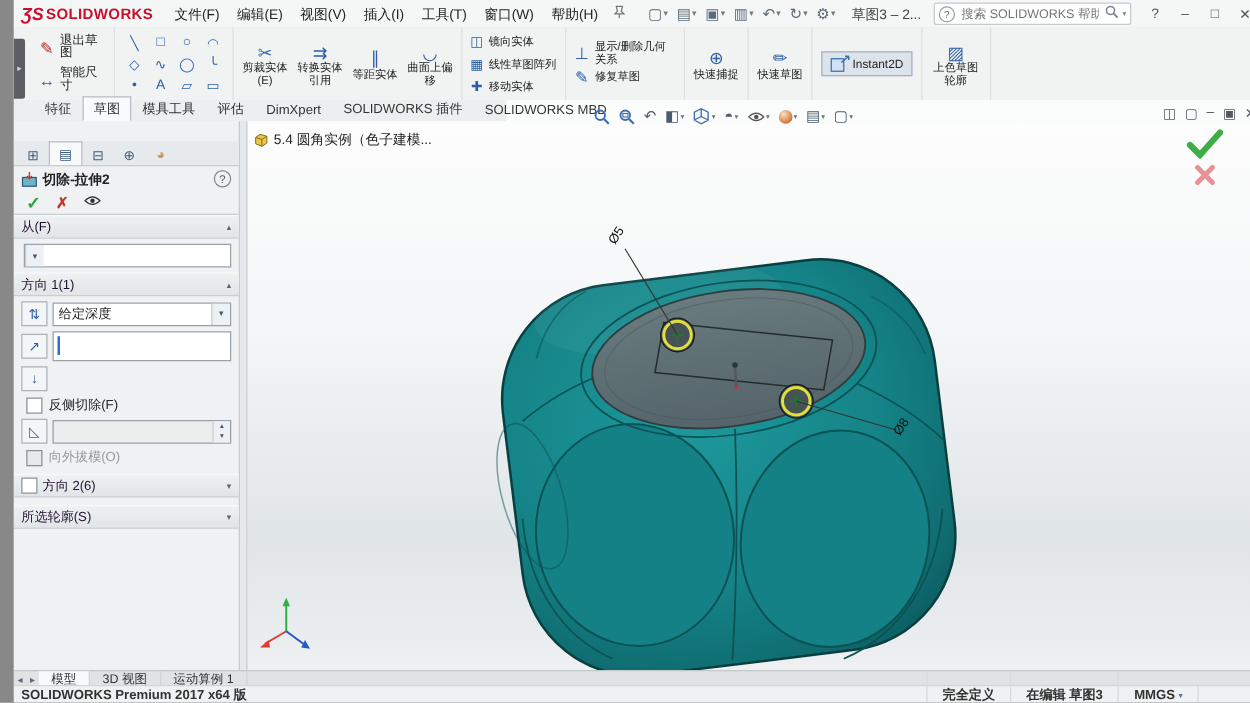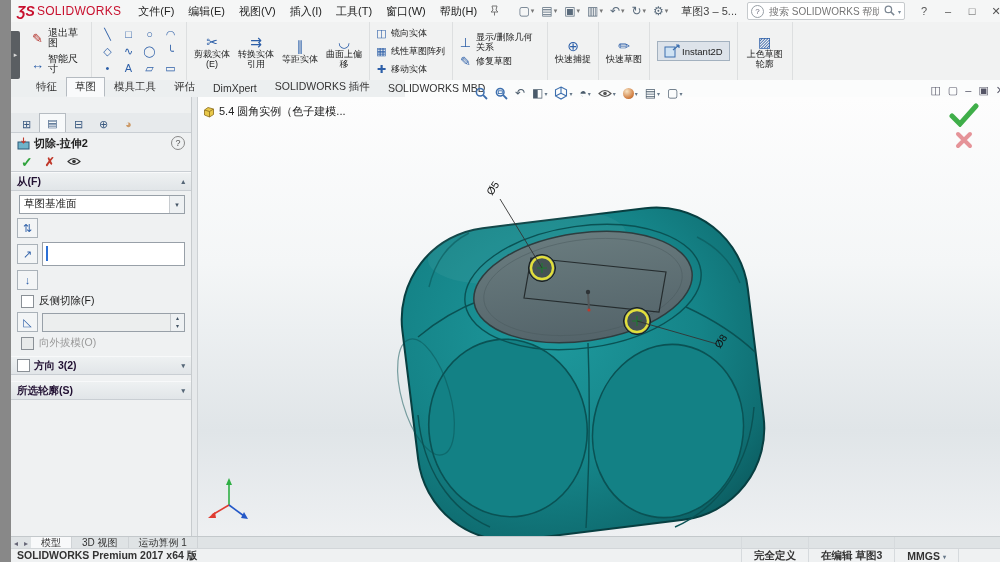--- a/index.html
+++ b/index.html
@@ -3,21 +3,21 @@
 <meta charset="utf-8">
 <style>
   html,body{margin:0;padding:0;background:#888;}
   #root{position:relative;width:1000px;height:562px;background:#f0f1f2;overflow:hidden;
         font-family:"Liberation Sans",sans-serif;font-size:11px;color:#222;margin-left:11px;}
   
   .menubar{position:absolute;top:0;left:0;right:0;height:22px;background:#f5f6f6;
            border-bottom:1px solid #e2e4e5;display:flex;align-items:center;}
   .logo{display:flex;align-items:center;margin:0 10px 0 6px;}
   .logo-ds{color:#c8102e;font-weight:bold;font-style:italic;font-size:14px;margin-right:2px;}
-  .logo-text{color:#c8102e;font-weight:normal;font-size:12px;letter-spacing:.3px;}
+  .logo-text{color:#c8102e;font-weight:bold;font-size:12px;letter-spacing:.3px;}
   .menu-item{padding:3px 7px;cursor:default;}
   .pin{margin:0 6px;color:#777;}
   .qbar{display:flex;align-items:center;margin-left:auto;gap:1px;}
   .qi{display:flex;align-items:center;padding:1px 3px;color:#5a6b7c;font-size:12px;}
   .qi .caret{font-size:7px;color:#777;margin-left:1px;}
   .doc-title{color:#444;margin:0 10px;white-space:nowrap;}
   .searchbox{display:flex;align-items:center;width:150px;height:16px;background:#fff;
              border:1px solid #c6cacd;border-radius:2px;padding:0 3px;gap:3px;}
   .searchbox input{border:none;outline:none;flex:1;font-size:10px;width:90px;
                    font-family:"Liberation Sans",sans-serif;color:#333;}
@@ -62,21 +62,21 @@
   .pmtab.active{background:#f7f9fa;border:1px solid #b6bcc2;border-bottom:none;height:18px;}
   .pm-title{height:20px;display:flex;align-items:center;gap:4px;padding:0 6px;font-weight:bold;}
   .pm-help{margin-left:auto;width:12px;height:12px;border:1px solid #888;border-radius:50%;
            font-size:9px;line-height:12px;text-align:center;color:#555;font-weight:normal;}
   .pm-actions{height:18px;display:flex;align-items:center;gap:12px;padding:0 10px;
               border-bottom:1px solid #c9ced3;}
   .okk{color:#2fa33c;font-weight:bold;font-size:14px;}
   .noo{color:#c0392b;font-weight:bold;font-size:12px;}
   .sec{height:17px;background:linear-gradient(#eef1f2,#e1e5e8);border-top:1px solid #f8f9fa;
        border-bottom:1px solid #c9ced3;display:flex;align-items:center;gap:4px;
-       padding:0 6px;font-size:10.5px;color:#213;font-weight:bold;}
+       padding:0 6px;font-size:10.5px;color:#213;}
   .chev{margin-left:auto;font-size:7px;color:#567;}
   .pmrow{display:flex;align-items:center;gap:4px;margin:4px 6px;}
   .ib{width:19px;height:18px;border:1px solid #aab2b9;background:#f3f5f6;flex:none;
       display:flex;align-items:center;justify-content:center;font-size:11px;color:#2d5fa8;}
   .combo,.spin{flex:1;height:17px;background:#fff;border:1px solid #98a0a8;display:flex;
                align-items:stretch;font-size:10.5px;}
   .combo .val,.spin .val{flex:1;padding:1px 4px;white-space:nowrap;overflow:hidden;}
   .combo .dd{width:14px;border-left:1px solid #c8ccd0;background:#eef1f3;display:flex;
              align-items:center;justify-content:center;font-size:7px;color:#456;}
   .spin .arr{width:13px;border-left:1px solid #c8ccd0;display:flex;flex-direction:column;}
@@ -165,21 +165,21 @@
         </span>
       <span class="qi">
           <span>↻</span>
           <span class="caret">▾</span>
         </span>
       <span class="qi">
           <span>⚙</span>
           <span class="caret">▾</span>
         </span>
     </div>
-    <span class="doc-title">草图3 – 5...</span>
+    <span class="doc-title">草图3 – 2...</span>
     <div class="searchbox">
       <span class="q-circ">?</span>
       <input placeholder="搜索 SOLIDWORKS 帮助" style="">
       <span>
         <svg width="11" height="11" viewBox="0 0 13 13">
             <circle cx="5.2" cy="5.2" r="3.8" fill="none" stroke="#7b8692" stroke-width="1.5"></circle>
             <line x1="8.2" y1="8.2" x2="12" y2="12" stroke="#7b8692" stroke-width="1.8"></line>
           </svg>
       </span>
       <span class="caret" style="font-size:6px;color:#789">▾</span>
@@ -482,27 +482,34 @@
             <circle cx="7" cy="4.5" r="1.8" fill="#333"></circle>
           </svg></span>
     </div>
 
     <div class="sec">
       <span>从(F)</span>
       <span class="chev">▴</span>
     </div>
     <div class="pmrow">
       <div class="combo" style="margin-left:2px">
-        <span class="val">草图基准面</span>
         <span class="dd">▾</span>
       </div>
     </div>
 
+    <div class="sec">
+      <span>方向 1(1)</span>
+      <span class="chev">▴</span>
+    </div>
     <div class="pmrow">
       <span class="ib">⇅</span>
+      <div class="combo">
+        <span class="val">给定深度</span>
+        <span class="dd">▾</span>
+      </div>
     </div>
     <div class="pmrow">
       <span class="ib">↗</span>
       <div class="selbox">
         <span class="caret-bar"></span>
       </div>
     </div>
     <div class="pmrow">
       <span class="ib">↓</span>
     </div>
@@ -520,21 +527,21 @@
           </span>
       </div>
     </div>
     <div class="cbrow">
       <span class="cb dis"></span>
       <span class="dim-lbl dis">向外拔模(O)</span>
     </div>
 
     <div class="sec" style="margin-top:6px">
       <span class="cb"></span>
-      <span>方向 3(2)</span>
+      <span>方向 2(6)</span>
       <span class="chev">▾</span>
     </div>
     <div class="sec" style="margin-top:6px">
       <span>所选轮廓(S)</span>
       <span class="chev">▾</span>
     </div>
   </div>
 
   <div class="doc-tabs">
     <span class="dtnav">◂</span>

